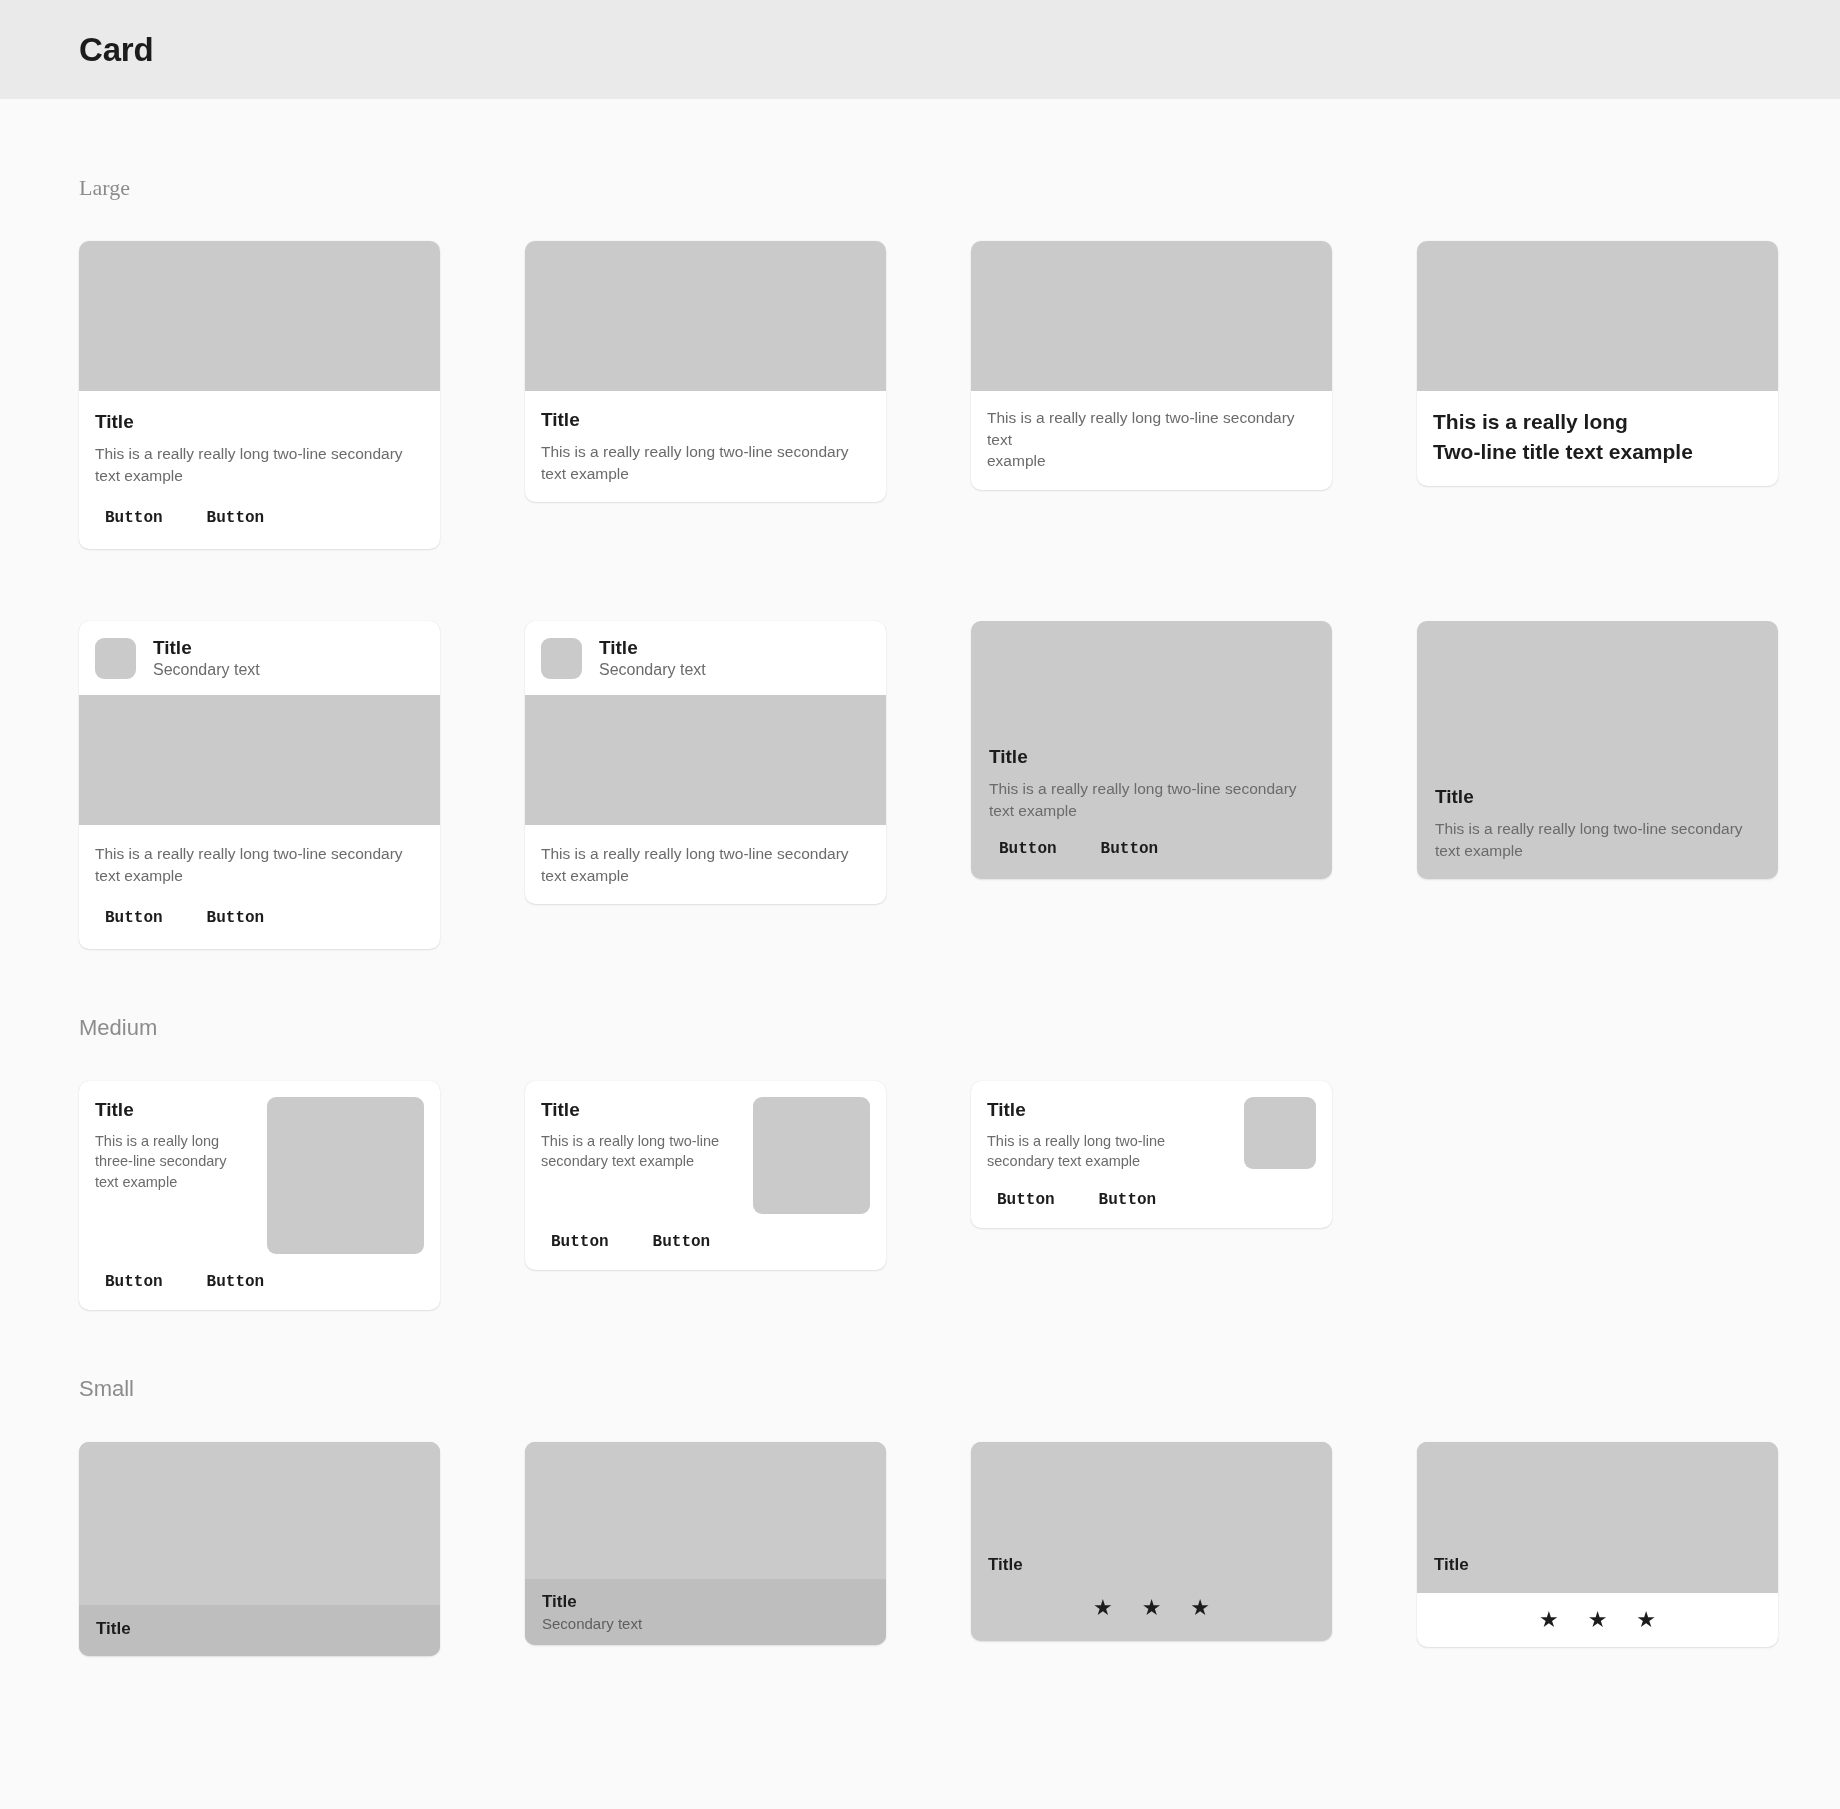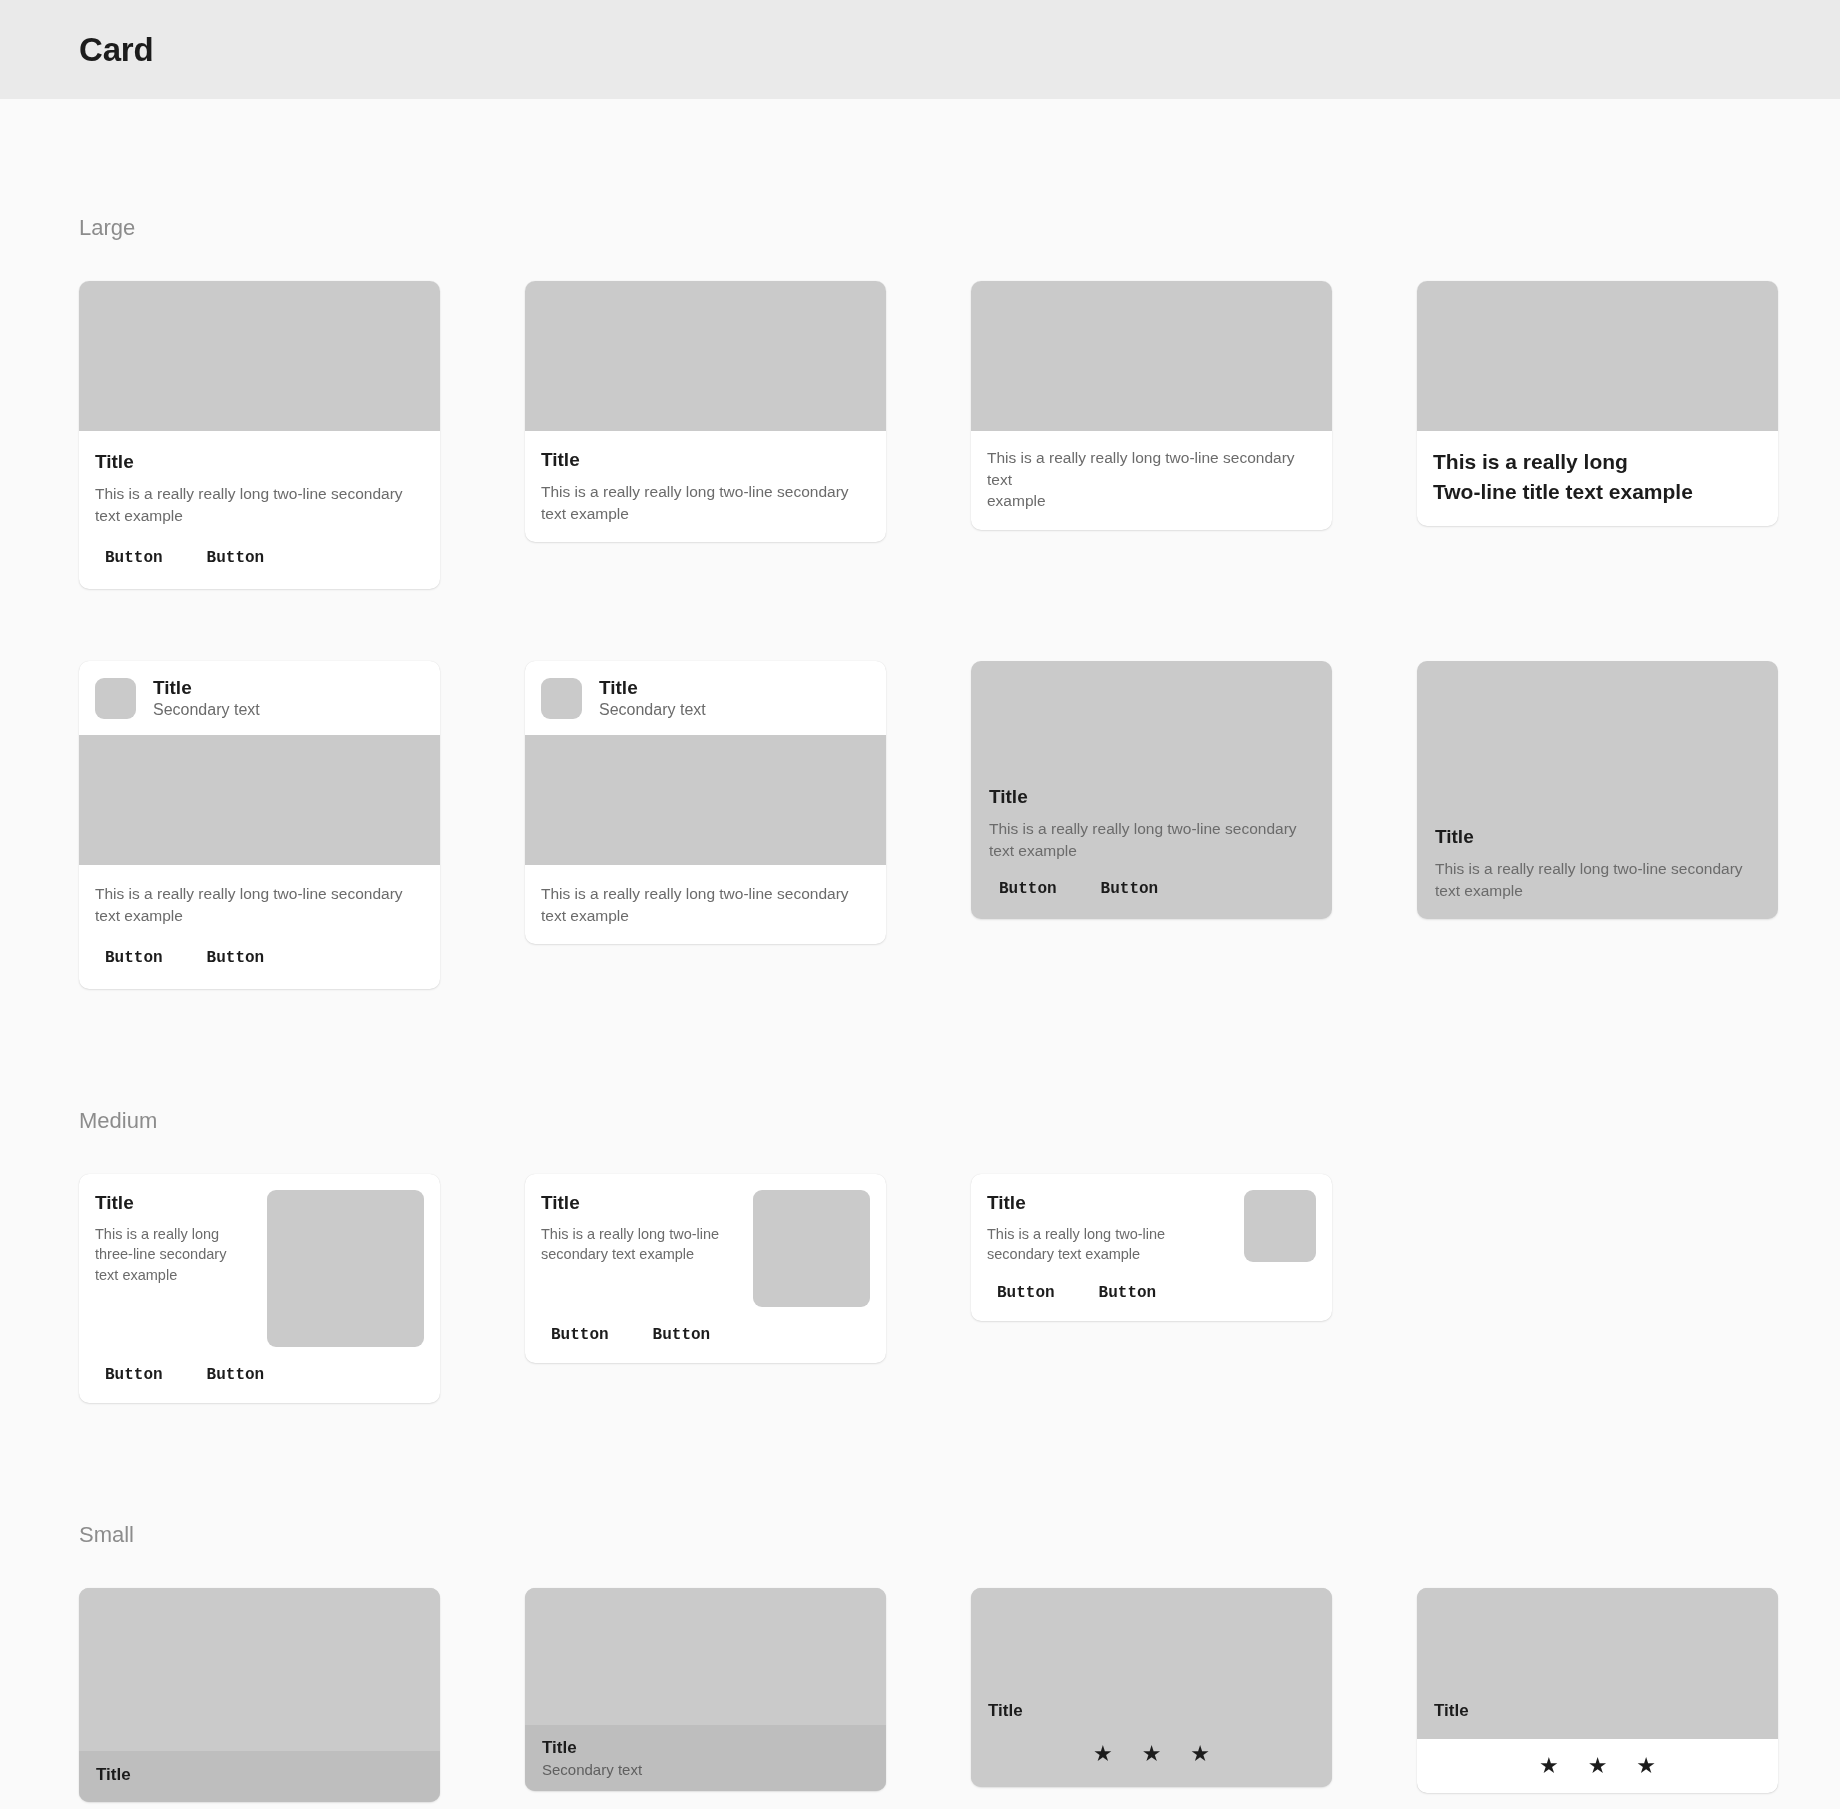--- a/index.html
+++ b/index.html
@@ -25,24 +25,24 @@
     color: #1c1c1c;
     letter-spacing: -0.2px;
   }
 
   
   .section { padding: 0 79px; }
   .section-label {
     font-size: 22px;
     color: #8c8c8c;
     font-weight: normal;
-    margin-top: 119px;
+    margin-top: 66px;
     margin-bottom: 40px;
   }
-  .section-label.first { margin-top: 116px; }
+  .section-label.first { margin-top: 76px; font-family: Liberation Serif, serif; }
 
   .row {
     display: flex;
     gap: 85px;
     align-items: flex-start;
   }
   .col { width: 361px; flex: 0 0 361px; }
 
   
   .card {

